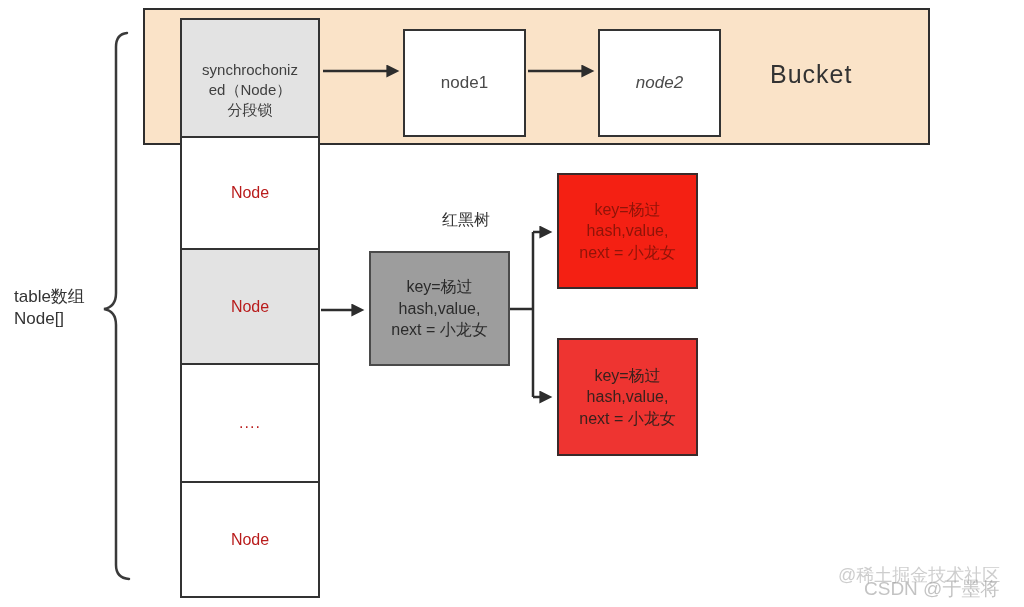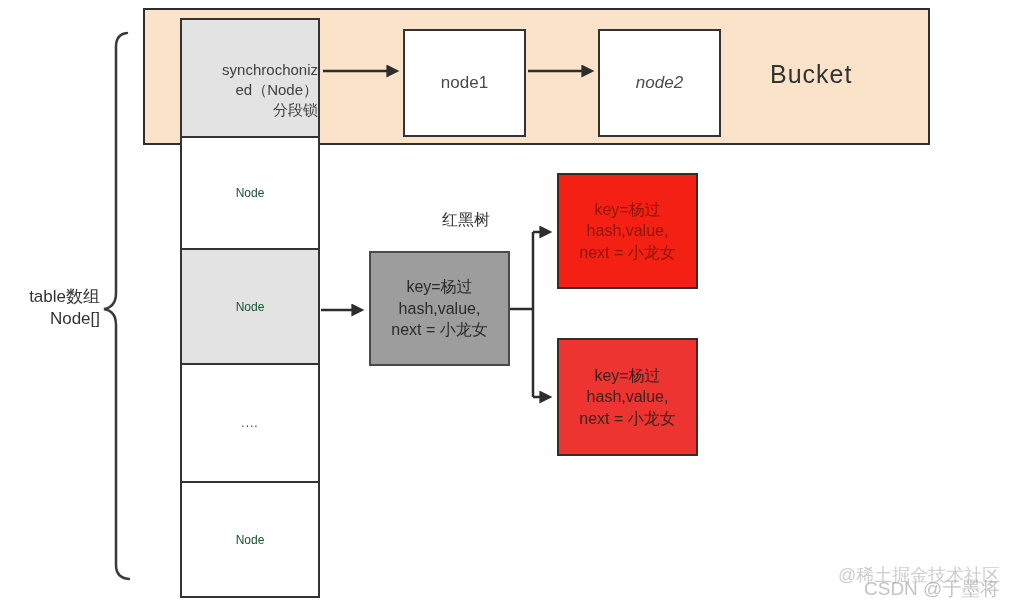--- a/index.html
+++ b/index.html
@@ -12,28 +12,28 @@
 
   .box{position:absolute;border:2px solid #333333;display:flex;flex-direction:column;align-items:center;justify-content:center;text-align:center;}
 
   .bucket{left:143px;top:8px;width:787px;height:137px;background:#fae3c8;border-color:#2e2e2e;z-index:1;}
   .bucket-label{position:absolute;left:770px;top:60px;width:135px;text-align:left;font-size:25px;color:#333333;letter-spacing:1px;z-index:2;}
 
   .chain-node{width:123px;height:108px;background:#ffffff;z-index:3;font-size:17px;color:#4a4a4a;}
   .node1{left:403px;top:29px;}
   .node2{left:598px;top:29px;font-style:italic;}
 
-  .col-cell{left:180px;width:140px;z-index:3;font-size:12px;color:#14532d;background:#ffffff;}
-  .sync{top:18px;height:144px;background:#e3e3e3;font-size:15px;color:#3f3f3f;line-height:1.35;align-items:flex-end;}
+  .col-cell{left:180px;width:140px;z-index:3;font-size:16px;color:#b91c1c;background:#ffffff;}
+  .sync{top:18px;height:144px;background:#e3e3e3;font-size:15px;color:#3f3f3f;line-height:1.35;}
   .cell2{top:136px;height:114px;}
   .cell3{top:248px;height:117px;background:#e3e3e3;}
   .cell4{top:363px;height:120px;letter-spacing:1px;}
   .cell5{top:481px;height:117px;}
 
-  .array-label{position:absolute;left:14px;top:286px;width:86px;text-align:right;font-size:17px;color:#333333;line-height:1.3;z-index:2;}
+  .array-label{position:absolute;left:14px;top:286px;width:86px;text-align:left;font-size:17px;color:#333333;line-height:1.3;z-index:2;}
 
   .tree-label{position:absolute;left:390px;top:210px;width:100px;text-align:right;font-size:16px;color:#333333;z-index:2;}
 
   .tree-node{left:369px;top:251px;width:141px;height:115px;background:#9d9d9d;border-color:#4a4a4a;font-size:16px;color:#2b2b2b;line-height:1.35;z-index:3;}
 
   .red-node{left:557px;width:141px;background:#f42013;border-color:#3a2a2a;font-size:16px;line-height:1.35;z-index:3;}
   .red1{top:173px;height:116px;color:#8f1409;}
   .red2{top:338px;height:118px;background:#ee3431;color:#3a211d;}
 
   .watermark{position:absolute;z-index:6;white-space:nowrap;}

